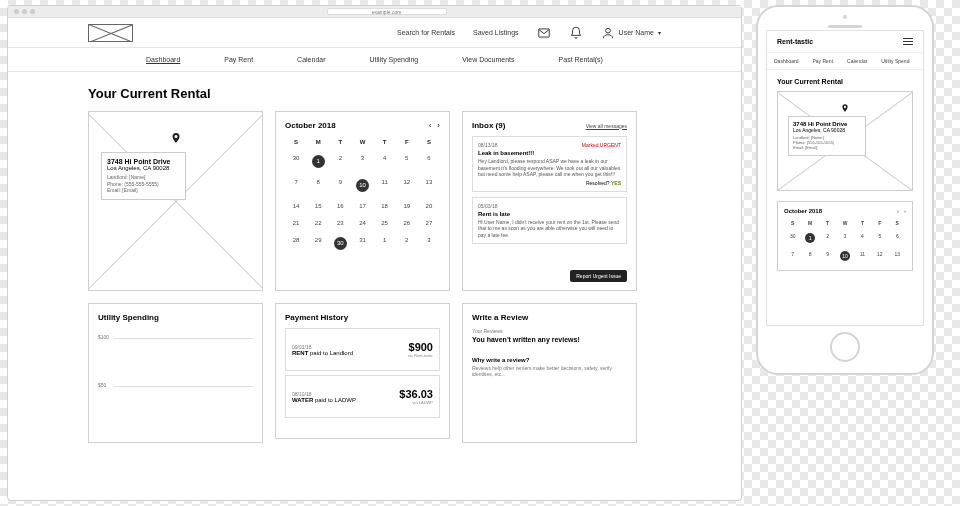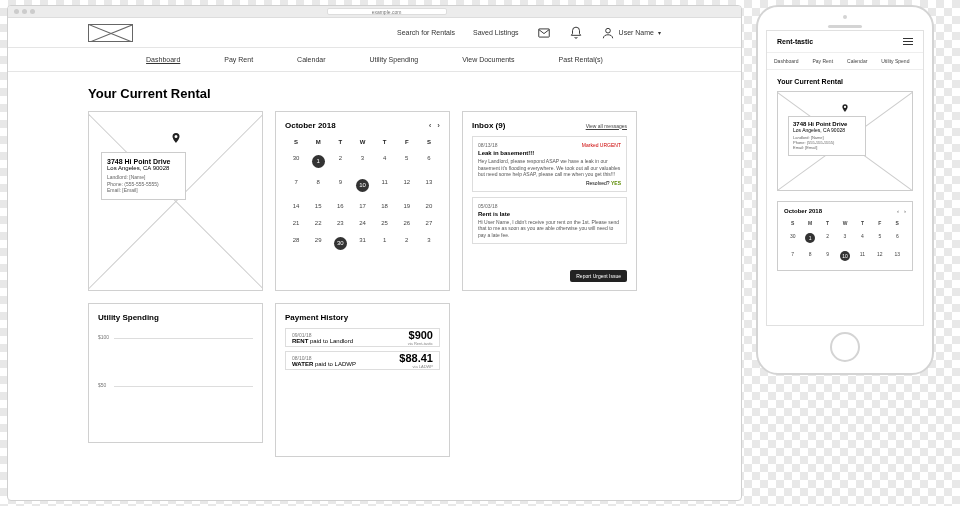--- a/index.html
+++ b/index.html
@@ -64,22 +64,22 @@
 .msg .body{font-size:5px;color:#555;line-height:1.3}
 .msg .res{text-align:right;font-size:5px;margin-top:2px}
 .res .yes{color:#5a8a00;font-weight:700}
 .blackbtn{position:absolute;right:9px;bottom:8px;background:#222;color:#fff;border:none;font-size:5px;padding:3px 6px;border-radius:2px}
 
 .utilcard{height:140px}
 .chart{position:relative;height:100px;border-left:0;margin-top:6px}
 .chart .yl{position:absolute;left:0;font-size:5px;color:#777}
 .chart .gl{position:absolute;left:16px;right:0;border-top:1px solid #ddd}
 
-.paycard{height:154px}
-.payrow{border:1px solid #ddd;padding:0 6px;margin-bottom:4px;display:flex;justify-content:space-between;align-items:center}
+.paycard{height:136px}
+.payrow{border:1px solid #ddd;padding:12px 6px;margin-bottom:4px;display:flex;justify-content:space-between;align-items:center}
 .payrow .pl .pdt{font-size:5px;color:#777}
 .payrow .pl .pd{font-size:6px}
 .payrow .pl .pd b{font-weight:700}
 .payrow .amt{font-size:11px;font-weight:700;text-align:right}
 .payrow .via{font-size:4px;color:#888;display:block;text-align:right;font-weight:400}
 
 .revcard{height:140px}
 .revlbl{font-size:5px;color:#777;margin:6px 0 2px}
 .revtxt{font-size:7px;font-weight:700;margin-bottom:14px}
 .revwhy{font-size:6px;font-weight:700;margin-top:12px}
@@ -294,27 +294,36 @@
                 <div class="amt">$900</div>
                 <span class="via">via Rent-tastic</span>
               </div>
             </div>
             <div class="payrow">
               <div class="pl">
                 <div class="pdt">08/10/18</div>
                 <div class="pd"><b>WATER</b> paid to LADWP</div>
               </div>
   <div>
-                <div class="amt">$88.41</div>
+                <div class="amt">$36.03</div>
                 <span class="via">via LADWP</span>
               </div>
             </div>
           </div>
       </div>
 
+      <div class="card revcard">
+        <div class="card-h">
+            <span>Write a Review</span>
+          </div>
+        <div class="revlbl">Your Reviews</div>
+        <div class="revtxt">You haven't written any reviews!</div>
+        <div class="revwhy">Why write a review?</div>
+        <div class="revdesc">Reviews help other renters make better decisions, safety, verify identities, etc...</div>
+      </div>
     </div>
   </div>
 </div>
 
 <div class="phone">
   <div class="cam"></div>
   <div class="speaker"></div>
   <div class="screen">
     <div class="p-head">
       <span class="brand">Rent-tastic</span>

